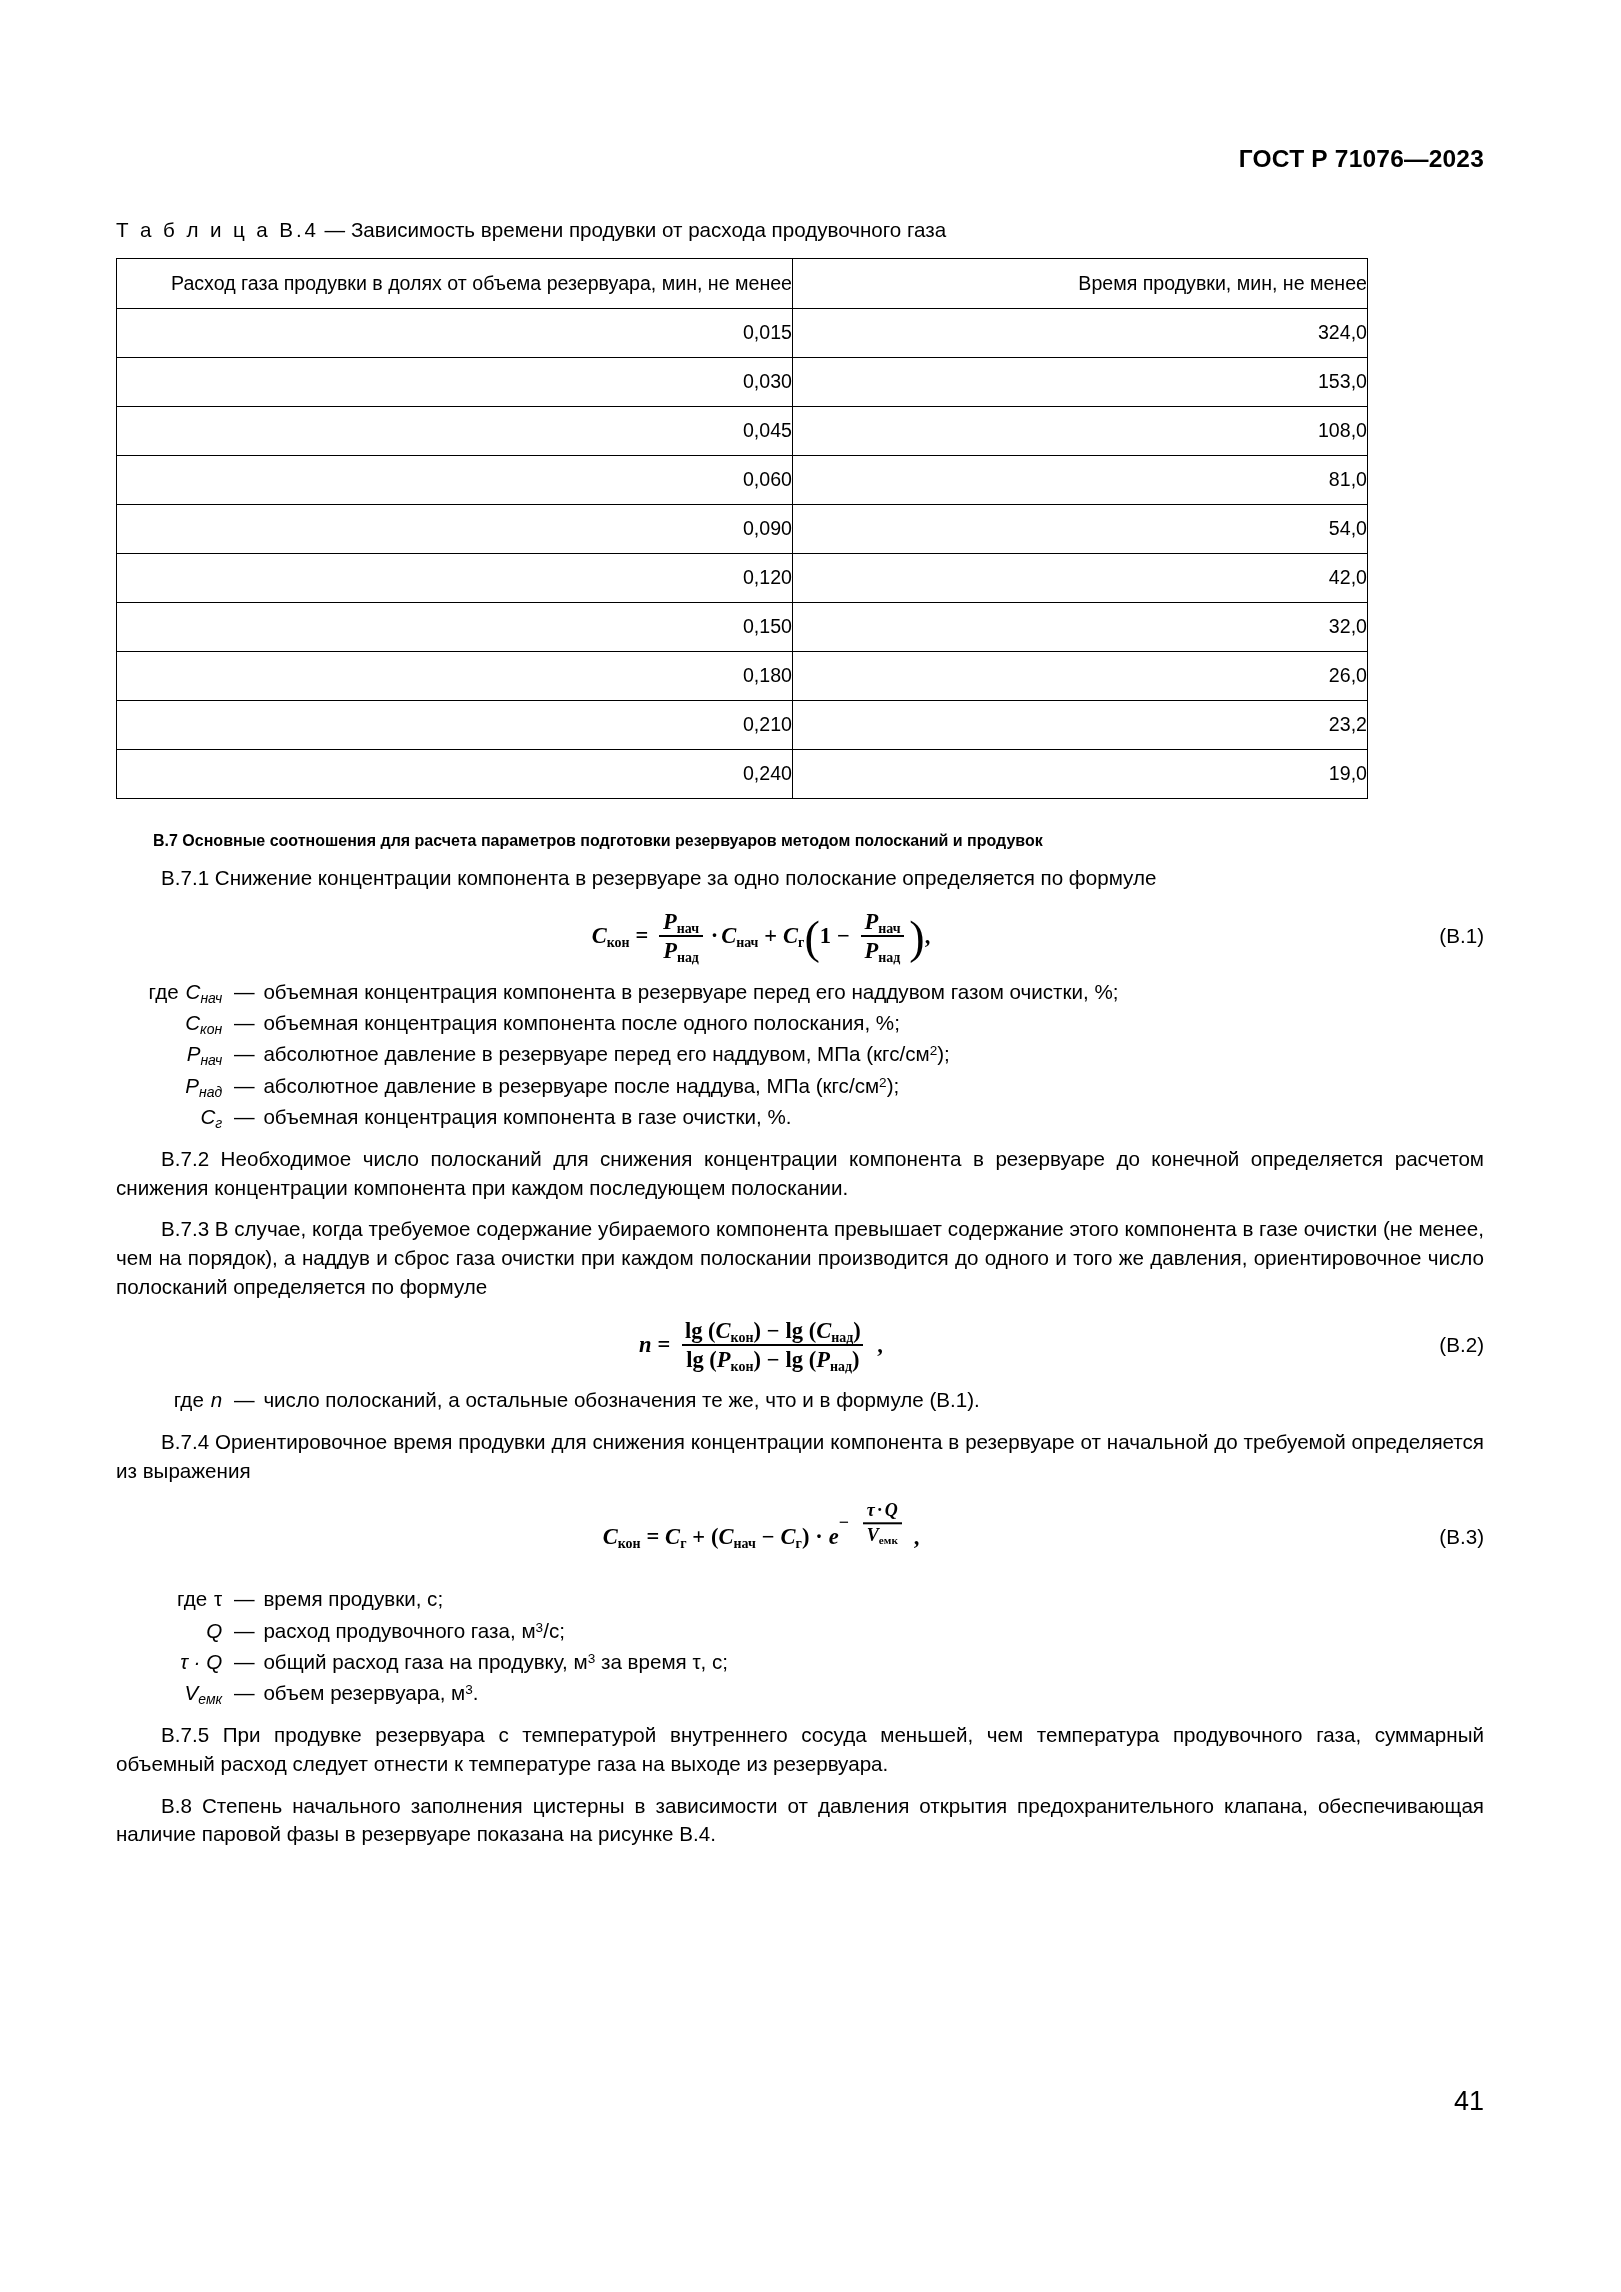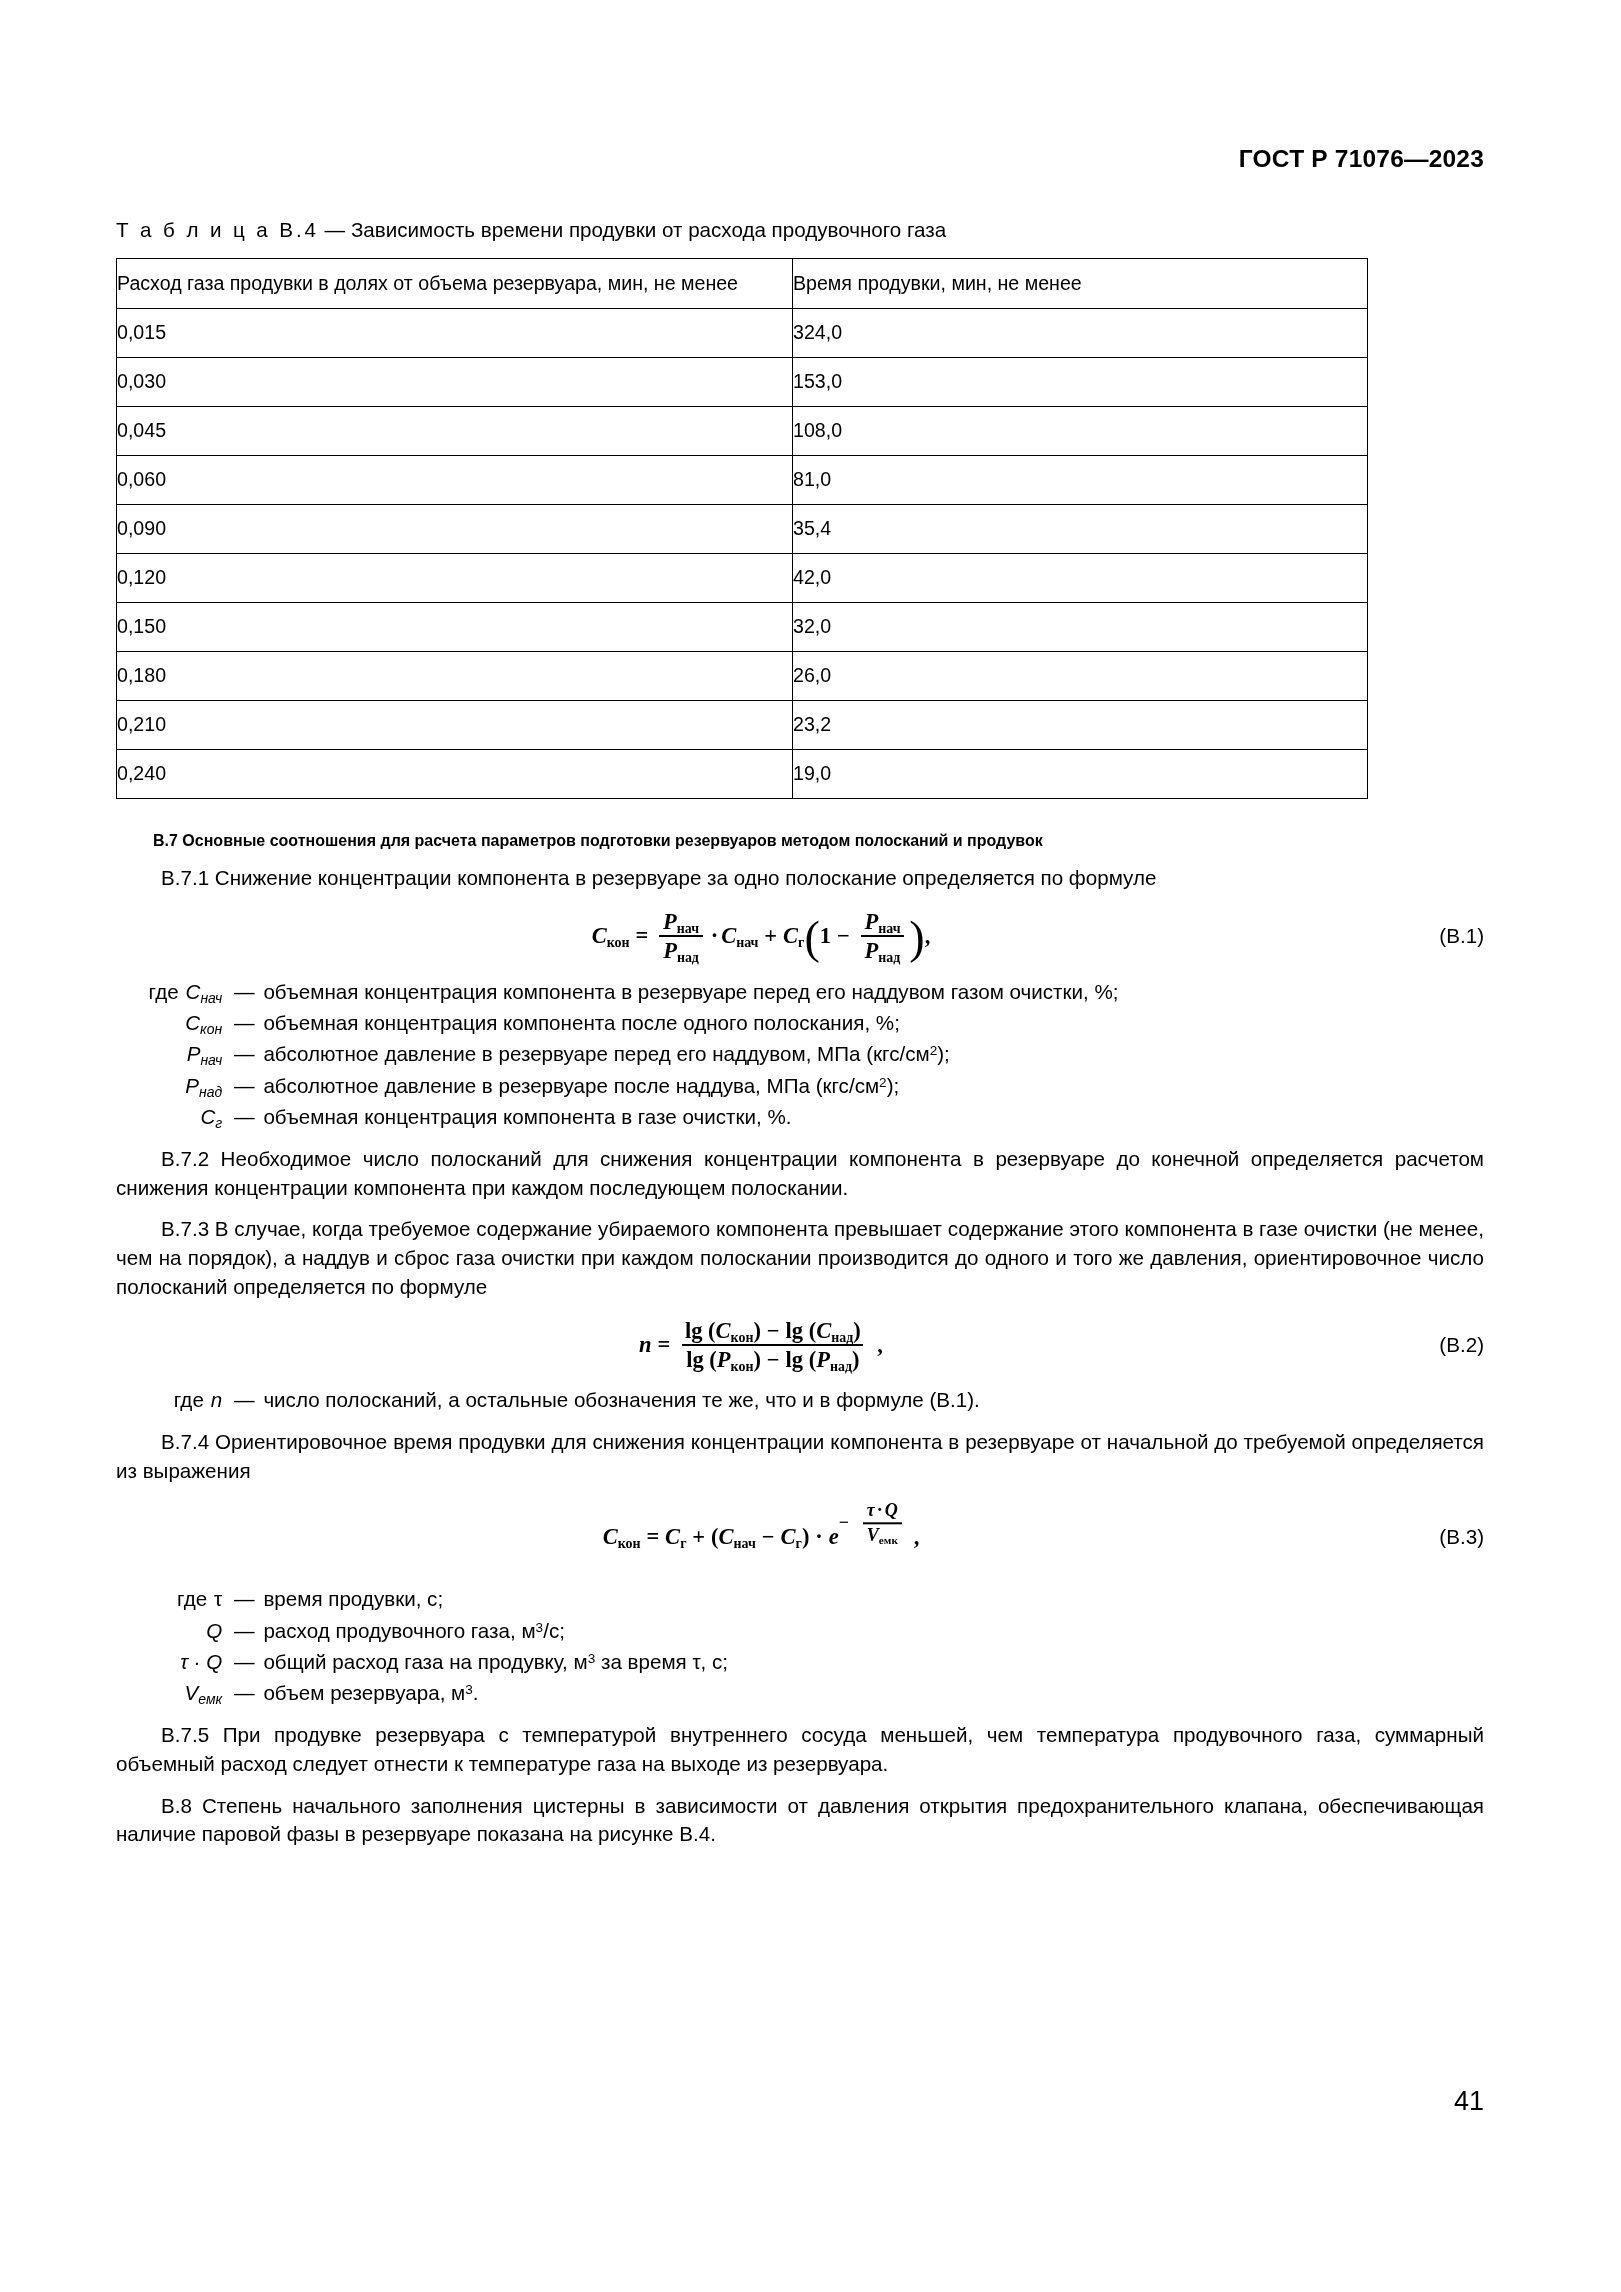--- a/index.html
+++ b/index.html
@@ -58,21 +58,21 @@
     width: 1252px;
     table-layout: fixed;
     margin: 0 0 0 0;
   }
   table.data-table col.c1 { width: 676px; }
   table.data-table col.c2 { width: 575px; }
 
   table.data-table th,
   table.data-table td {
     border: 1px solid #000000;
-    text-align: left;
+    text-align: right;
     font-size: 19.6px;
     font-weight: normal;
     padding: 0;
     height: 47px;
     vertical-align: middle;
   }
   table.data-table thead th {
     height: 49px;
     font-size: 19.6px;
   }
@@ -232,21 +232,21 @@
         <tr>
             <td>0,045</td>
             <td>108,0</td>
           </tr>
         <tr>
             <td>0,060</td>
             <td>81,0</td>
           </tr>
         <tr>
             <td>0,090</td>
-            <td>35,4</td>
+            <td>54,0</td>
           </tr>
         <tr>
             <td>0,120</td>
             <td>42,0</td>
           </tr>
         <tr>
             <td>0,150</td>
             <td>32,0</td>
           </tr>
         <tr>

